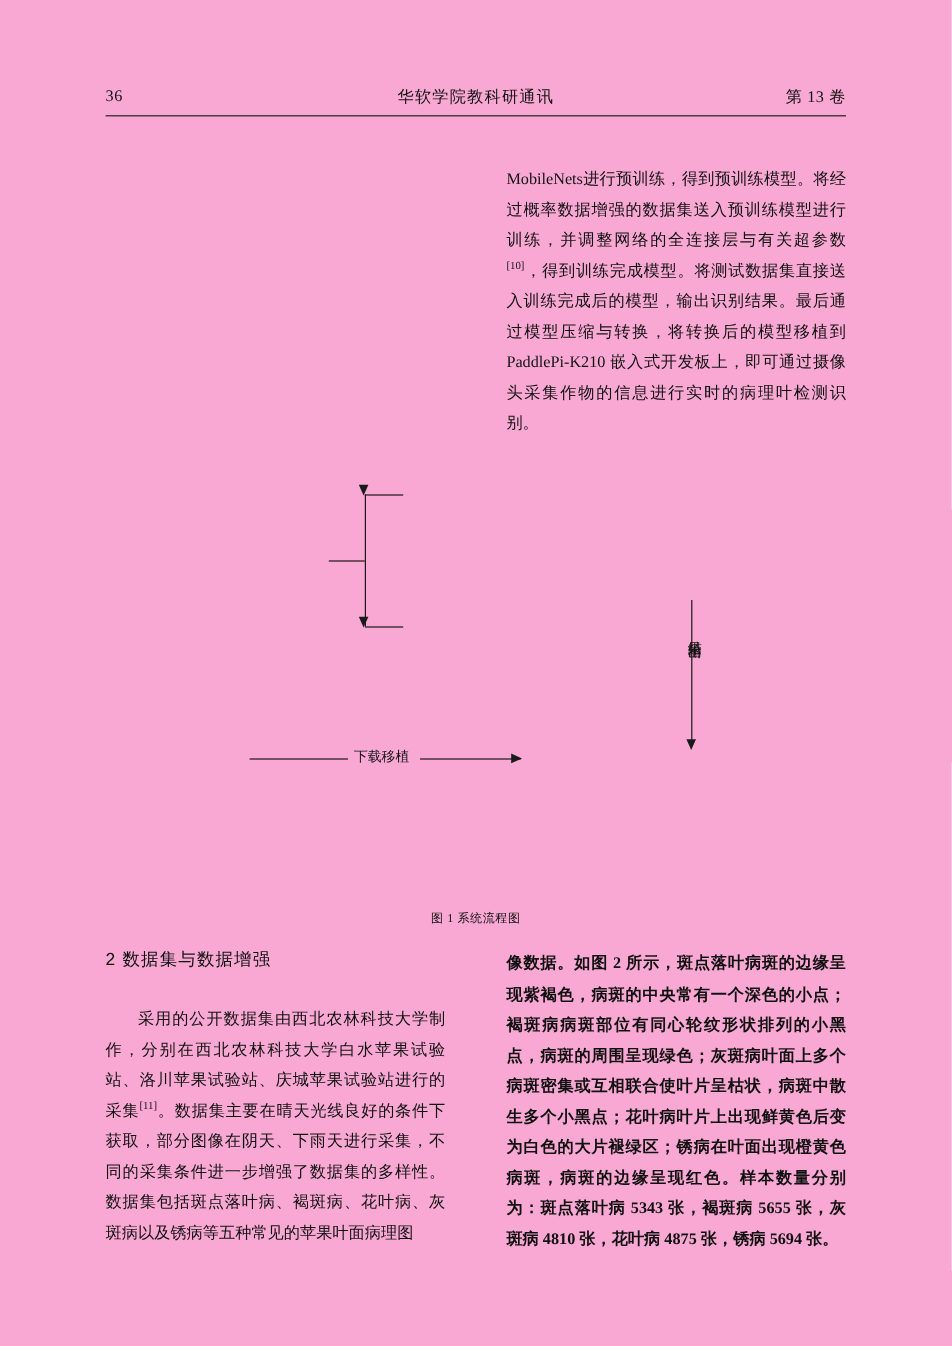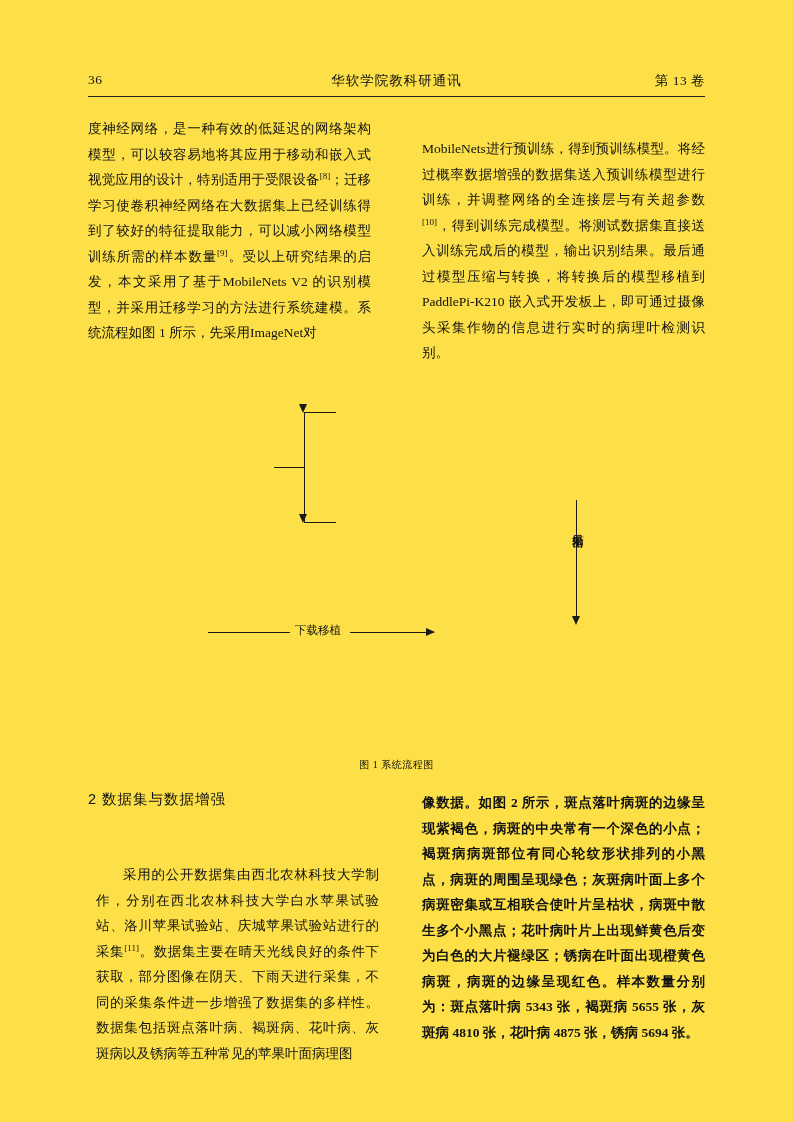--- a/index.html
+++ b/index.html
@@ -13,21 +13,21 @@
     position: relative;
     font-family: "Liberation Serif", serif;
     color: #111111;
     overflow: hidden;
   }
 
   .page {
     position: absolute;
     left: 0; top: 0;
     width: 793px; height: 1122px;
-    background: #fde047;
+    background: #f9a8d4;
   }
 
   
   .header {
     position: absolute;
     left: 88px;
     top: 72px;
     width: 617px;
     height: 26px;
     display: flex;
@@ -129,38 +129,35 @@
     position: absolute;
     left: 88px;
     top: 790px;
     width: 283px;
     font-size: 14.5px;
     font-weight: normal;
     font-family: "Liberation Sans", sans-serif;
     letter-spacing: 1px;
   }
 
-  #para-left-bottom  { top: 862px; margin-left: 8px; }
+  #para-left-bottom  { top: 836px; }
   #para-right-bottom { top: 790px; font-weight: bold; }
 </style>
 </head>
 <body>
 
 <div class="page">
 
   <div class="header">
     <span class="h-left">36</span>
     <span class="h-center">华软学院教科研通讯</span>
     <span class="h-right">第 13 卷</span>
   </div>
   <div class="header-rule"></div>
 
-  <div class="col left" id="para-left-top">
-    <p class="para">度神经网络，是一种有效的低延迟的网络架构模型，可以较容易地将其应用于移动和嵌入式视觉应用的设计，特别适用于受限设备<sup>[8]</sup>；迁移学习使卷积神经网络在大数据集上已经训练得到了较好的特征提取能力，可以减小网络模型训练所需的样本数量<sup>[9]</sup>。受以上研究结果的启发，本文采用了基于MobileNets V2 的识别模型，并采用迁移学习的方法进行系统建模。系统流程如图 1 所示，先采用ImageNet对</p>
-  </div>
 
   <div class="col right" id="para-right-top">
     <p class="para">MobileNets进行预训练，得到预训练模型。将经过概率数据增强的数据集送入预训练模型进行训练，并调整网络的全连接层与有关超参数<sup>[10]</sup>，得到训练完成模型。将测试数据集直接送入训练完成后的模型，输出识别结果。最后通过模型压缩与转换，将转换后的模型移植到PaddlePi-K210 嵌入式开发板上，即可通过摄像头采集作物的信息进行实时的病理叶检测识别。</p>
   </div>
 
   <div class="figure-area">
 
     <div class="ln v-ln" style="left:216px; top:52px; height:110px;"></div>
     <div class="ln h-ln" style="left:216px; top:52px; width:32px;"></div>
     <div class="ln h-ln" style="left:216px; top:162px; width:32px;"></div>

